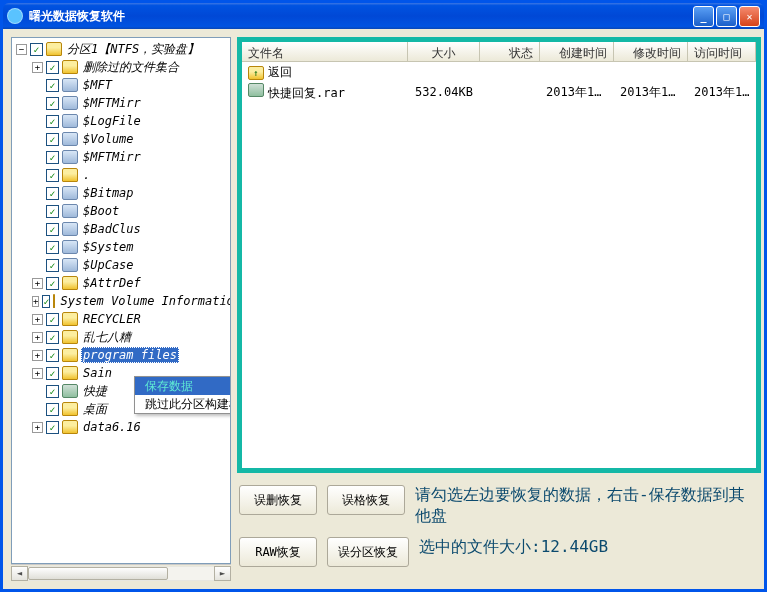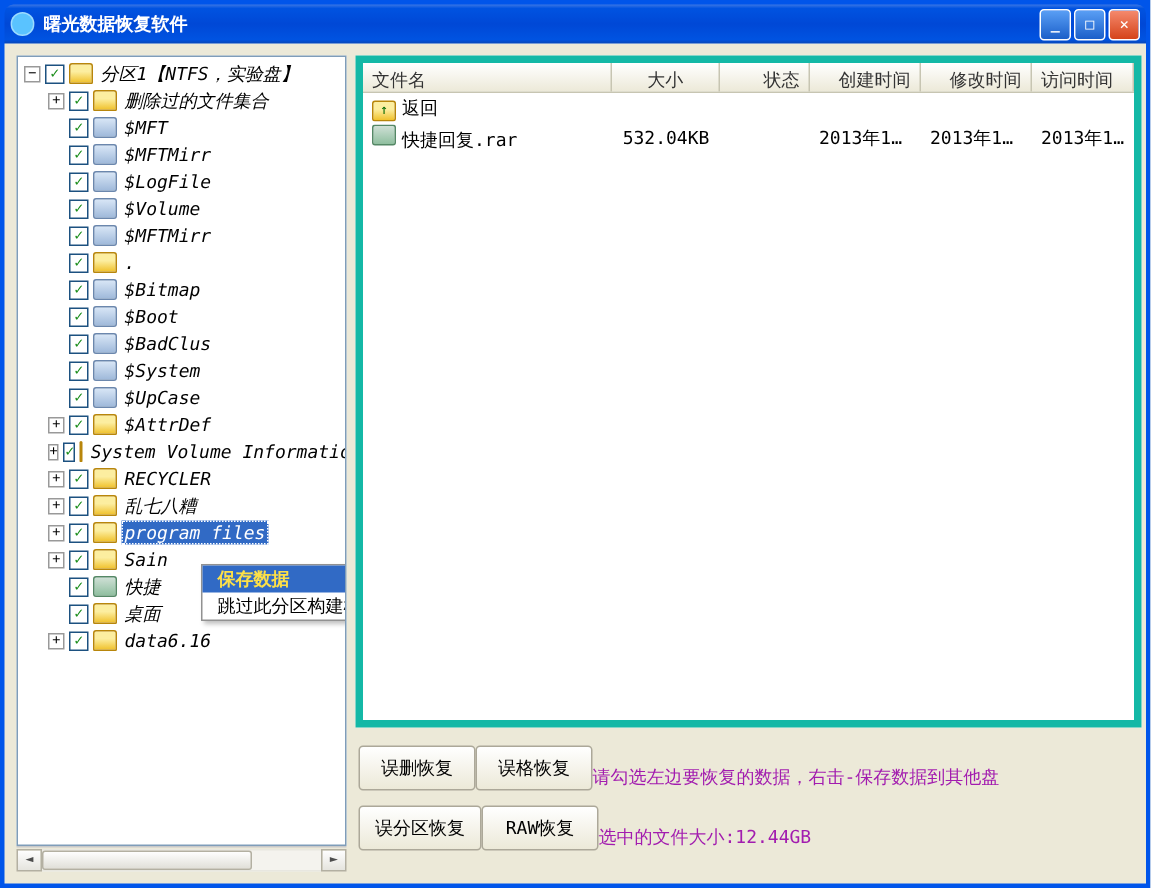--- a/index.html
+++ b/index.html
@@ -45,31 +45,31 @@
 .file-list { flex:1; background:#fff; border:5px solid #14b8a6; display:flex; flex-direction:column; }
 .fl-head { display:flex; height:20px; background:linear-gradient(to bottom,#fff,#ece9d8); border-bottom:1px solid #c7c5b2; }
 .fl-head .col { border-right:1px solid #c7c5b2; padding:3px 6px; font-size:12px; color:#333; cursor:pointer; overflow:hidden; text-overflow:ellipsis; white-space:nowrap; }
 .fl-body { flex:1; overflow:auto; }
 .fl-row { display:flex; height:20px; align-items:center; cursor:default; }
 .fl-row .cell { padding:0 6px; overflow:hidden; white-space:nowrap; text-overflow:ellipsis; }
 .up-icon { width:16px; height:14px; background:linear-gradient(to bottom,#fceea0 40%,#f0c22e); border:1px solid #b8860b; border-radius:2px; margin-right:4px; display:inline-flex; align-items:center; justify-content:center; font-size:9px; color:#060; }
 .rar-icon { width:16px; height:14px; background:linear-gradient(to bottom,#cfe0d6,#8fbf9f); border:1px solid #558866; border-radius:2px; margin-right:4px; display:inline-block; }
 
 .button-area { padding:4px 2px; }
-.btn-row { display:flex; align-items:flex-end; margin-bottom:10px; }
+.btn-row { display:flex; align-items:flex-start; gap:10px; margin-bottom:10px; }
 .ui-btn { min-width:78px; height:30px; background:linear-gradient(to bottom,#fff,#ece9d8); border:1px solid #aca899; border-radius:3px; padding:0 10px; cursor:pointer; font-size:12px; font-family:inherit; display:inline-flex; align-items:center; justify-content:center; }
-.info-text { font-size:12px; color:#a21caf; }
+.info-text { font-size:16px; color:#0c4a6e; }
 
 .context-menu {
   position:absolute; left:122px; top:338px; width:112px;
   background:#fff; border:1px solid #919191; box-shadow:2px 2px 3px rgba(0,0,0,.25);
   z-index:100;
 }
 .context-menu .mi { height:18px; display:flex; align-items:center; padding:0 10px; font-size:12px; cursor:default; white-space:nowrap; }
-.context-menu .mi.sel { background:#316ac5; color:#fde047;font-weight:bold; }
+.context-menu .mi.sel { background:#316ac5; color:#5eead4; }
 
 .col-name { width:166px; }
 .col-size { width:72px; text-align:center; }
 .col-status { width:60px; text-align:right; }
 .col-ctime { width:74px; text-align:right; }
 .col-mtime { width:74px; text-align:right; }
 .col-atime { width:68px; }
 </style>
 </head>
 <body>
@@ -274,22 +274,22 @@
           </div>
       </div>
 
       <div class="button-area">
         <div class="btn-row">
           <button class="ui-btn">误删恢复</button>
           <button class="ui-btn">误格恢复</button>
           <span class="info-text">请勾选左边要恢复的数据，右击-保存数据到其他盘</span>
         </div>
         <div class="btn-row">
+          <button class="ui-btn">RAW恢复</button>
           <button class="ui-btn">误分区恢复</button>
-          <button class="ui-btn">RAW恢复</button>
           <span class="info-text">
             <span>选中的文件大小:</span><span>12.44GB</span>
           </span>
         </div>
       </div>
     </div>
 
   </div>
 </div>
 

